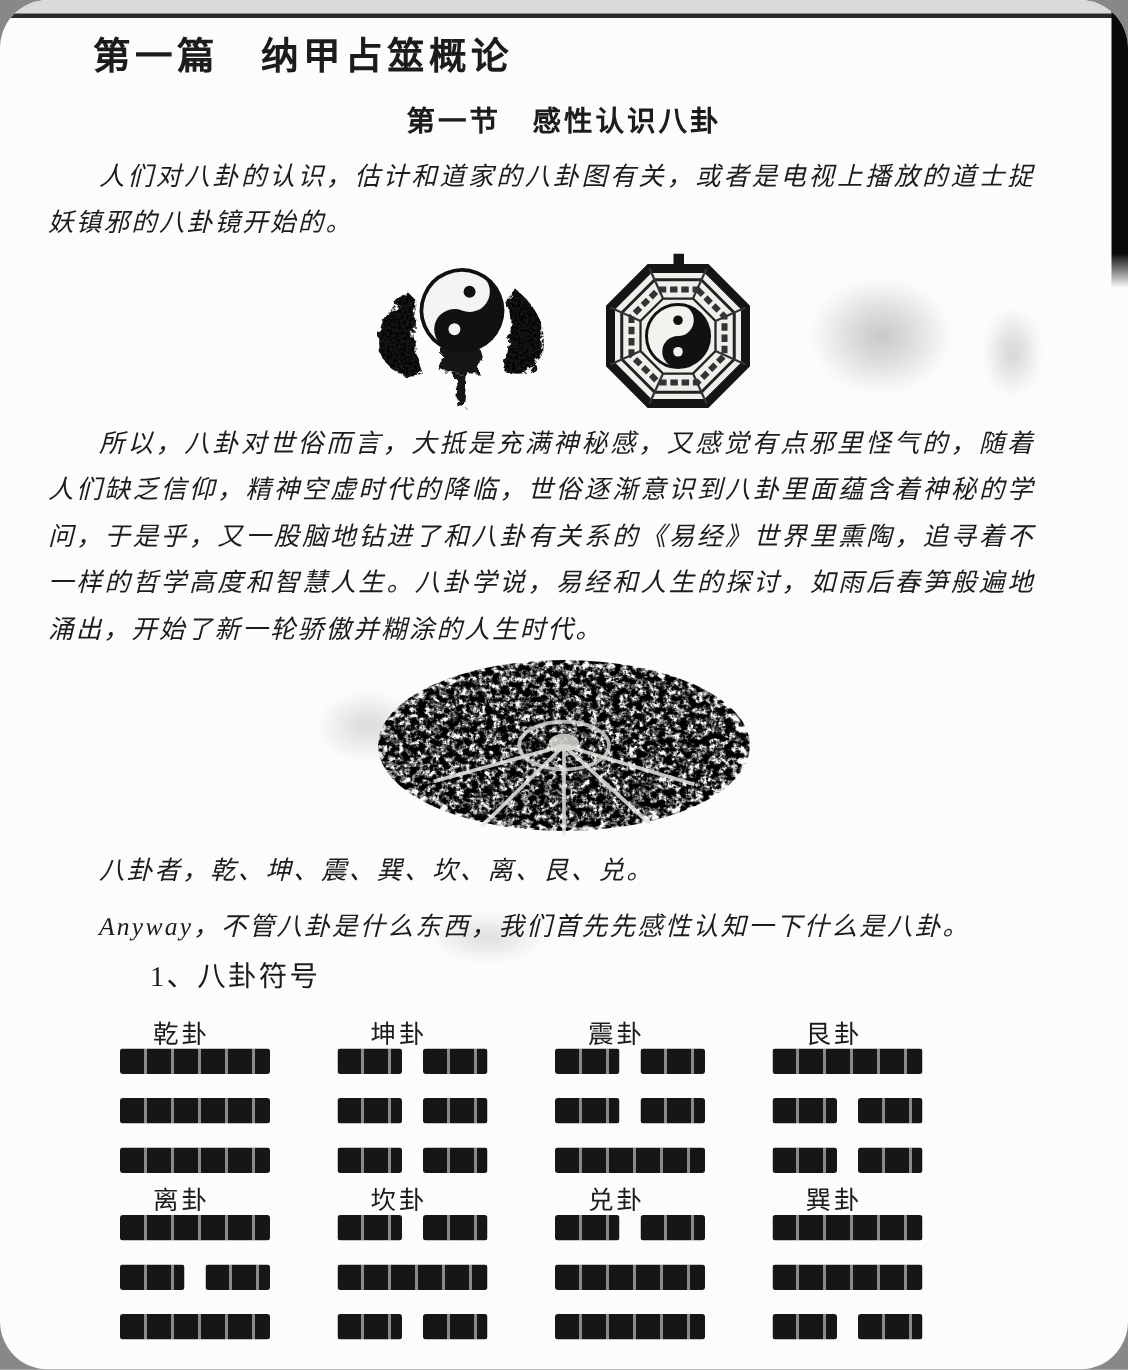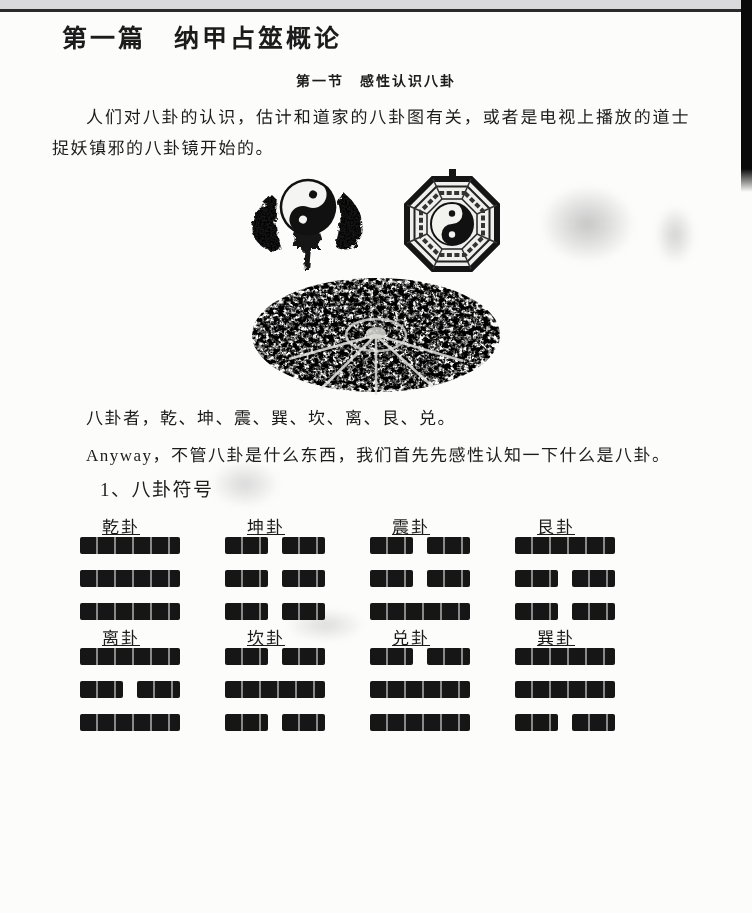--- a/index.html
+++ b/index.html
@@ -4,20 +4,21 @@
 <style>
   html,body{margin:0;padding:0;background:#888;}
   .page{
     position:relative;
     width:752px;height:913px;
     margin:0 auto;
     background:#fcfcfb;
     overflow:hidden;
     font-family:"Liberation Serif","DejaVu Serif",serif;
     color:#1c1c1c;
+    border-radius:32px;
   }
   
   .scan-band{position:absolute;top:0;left:0;width:752px;height:9px;background:#dadada;}
   .scan-line{position:absolute;top:9px;left:0;width:752px;height:3px;background:#2b2b2b;}
   .scan-strip-right{position:absolute;top:0;right:0;width:11px;height:192px;
     background:linear-gradient(180deg,#0a0a0a 0%,#0a0a0a 88%,rgba(10,10,10,0) 100%);}
   .smudge{position:absolute;border-radius:50%;filter:blur(3px);pointer-events:none;}
   .sm1{left:540px;top:185px;width:95px;height:78px;
     background:radial-gradient(closest-side,rgba(110,110,110,.38),rgba(110,110,110,0));}
   .sm2{left:655px;top:205px;width:40px;height:60px;
@@ -29,38 +30,38 @@
 
   .content{position:relative;padding-top:12px;}
 
   .chapter-title{
     margin:10px 62px 0 62px;
     font-size:25px;line-height:34px;font-weight:700;
     letter-spacing:3px;
   }
   .section-title{
     margin:13px 0 0 0;text-align:center;
-    font-size:14px;line-height:26px;font-weight:700;
+    font-size:19px;line-height:26px;font-weight:700;
     letter-spacing:2px;
   }
   .para{
-    margin:7px 62px 0 52px;
+    margin:7px 62px 0 32px;
     font-size:17px;line-height:31px;letter-spacing:1.5px;
-    text-align:justify;text-justify:inter-character;
+    text-align:justify;text-justify:inter-character;font-style:italic;
   }
   .indent{text-indent:2em;}
   .oneline{line-height:30px;}
 
   .fig-row{margin-top:5px;height:104px;display:flex;justify-content:center;align-items:center;gap:18px;}
   .fig-center{margin-top:4px;height:120px;text-align:center;}
 
   .list-heading{margin:4px 62px 0 62px;font-size:19px;line-height:30px;letter-spacing:1.5px;text-indent:2em;}
 
   
-  .tri-grid{margin:8px 0 0 80px;display:grid;grid-template-columns:repeat(4,100px);column-gap:45px;row-gap:4px;text-decoration:underline;}
+  .tri-grid{margin:8px 0 0 80px;display:grid;grid-template-columns:repeat(4,100px);column-gap:45px;row-gap:4px;}
   .tri-row{display:contents;}
   .tri-cell{width:100px;}
   .tri-label{height:24px;padding-left:22px;font-size:17px;letter-spacing:2px;}
   .tri-sym{width:100px;}
   .tri-line{display:flex;justify-content:space-between;height:17px;margin-bottom:16px;}
   .tri-line:last-child{margin-bottom:0;}
   .seg{
     background-color:#161616;border-radius:2px;
     background-image:repeating-linear-gradient(90deg,rgba(252,252,251,0) 0 16px,rgba(252,252,251,.5) 16px 18px);
   }
@@ -139,20 +140,21 @@
               <line x1="-19" y1="-45" x2="-10" y2="-25"></line>
           </g>
           <circle r="21" fill="#f2f2ef" stroke="#111" stroke-width="2"></circle>
           <path d="M0,-21 A21,21 0 0 1 0,21 A10.5,10.5 0 0 1 0,0 A10.5,10.5 0 0 0 0,-21 Z" fill="#111"></path>
           <circle cy="-10.5" r="3.2" fill="#111"></circle>
           <circle cy="10.5" r="3.2" fill="#f2f2ef"></circle>
         </g>
       </svg>
     </div>
 
+    <p class="para indent">所以，八卦对世俗而言，大抵是充满神秘感，又感觉有点邪里怪气的，随着人们缺乏信仰，精神空虚时代的降临，世俗逐渐意识到八卦里面蕴含着神秘的学问，于是乎，又一股脑地钻进了和八卦有关系的《易经》世界里熏陶，追寻着不一样的哲学高度和智慧人生。八卦学说，易经和人生的探讨，如雨后春笋般遍地涌出，开始了新一轮骄傲并糊涂的人生时代。</p>
 
     <div class="fig-center">
       
       <svg width="254" height="120" viewBox="0 0 254 120">
         <defs>
           <filter id="cityn1" x="-10%" y="-10%" width="120%" height="120%">
             <feTurbulence type="fractalNoise" baseFrequency="0.20 0.24" numOctaves="4" seed="11" result="n"></feTurbulence>
             <feColorMatrix in="n" type="matrix" values="0 0 0 0 0  0 0 0 0 0  0 0 0 0 0  0 0 0 4 -1.4" result="a"></feColorMatrix>
             <feComposite in="a" in2="SourceGraphic" operator="in"></feComposite>
           </filter>

